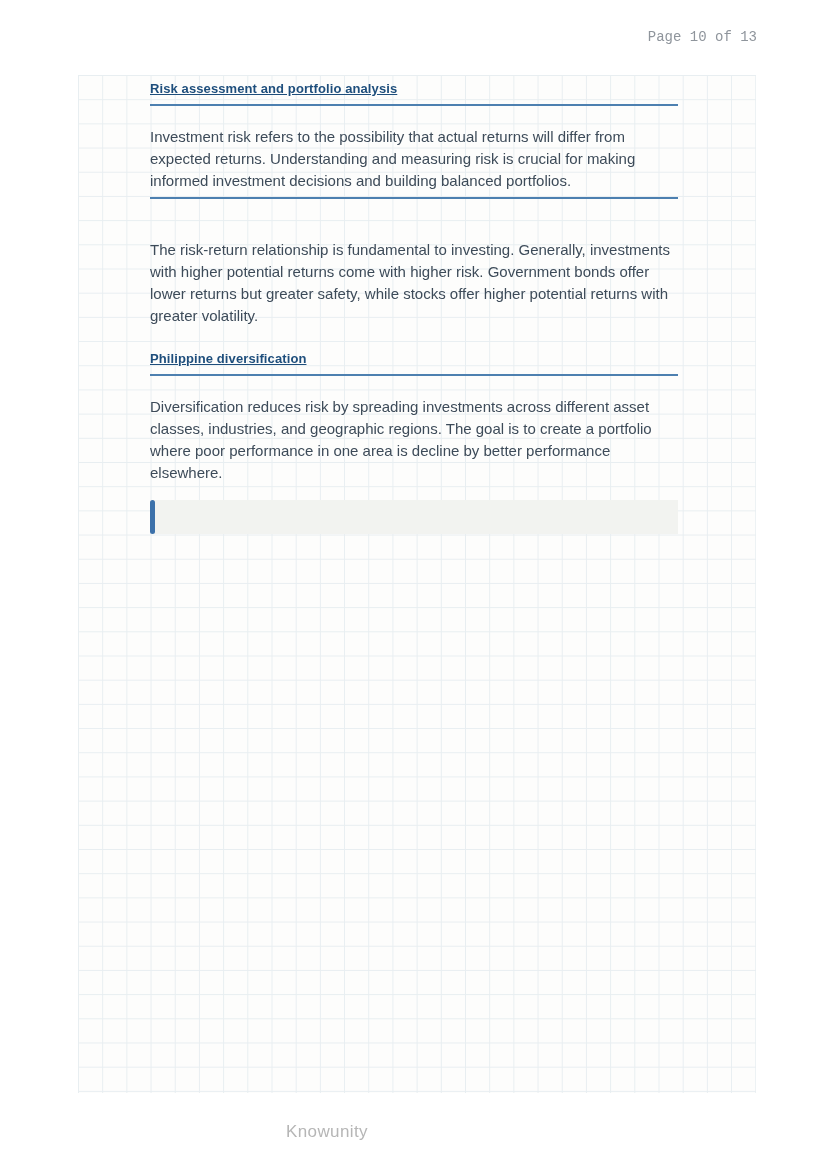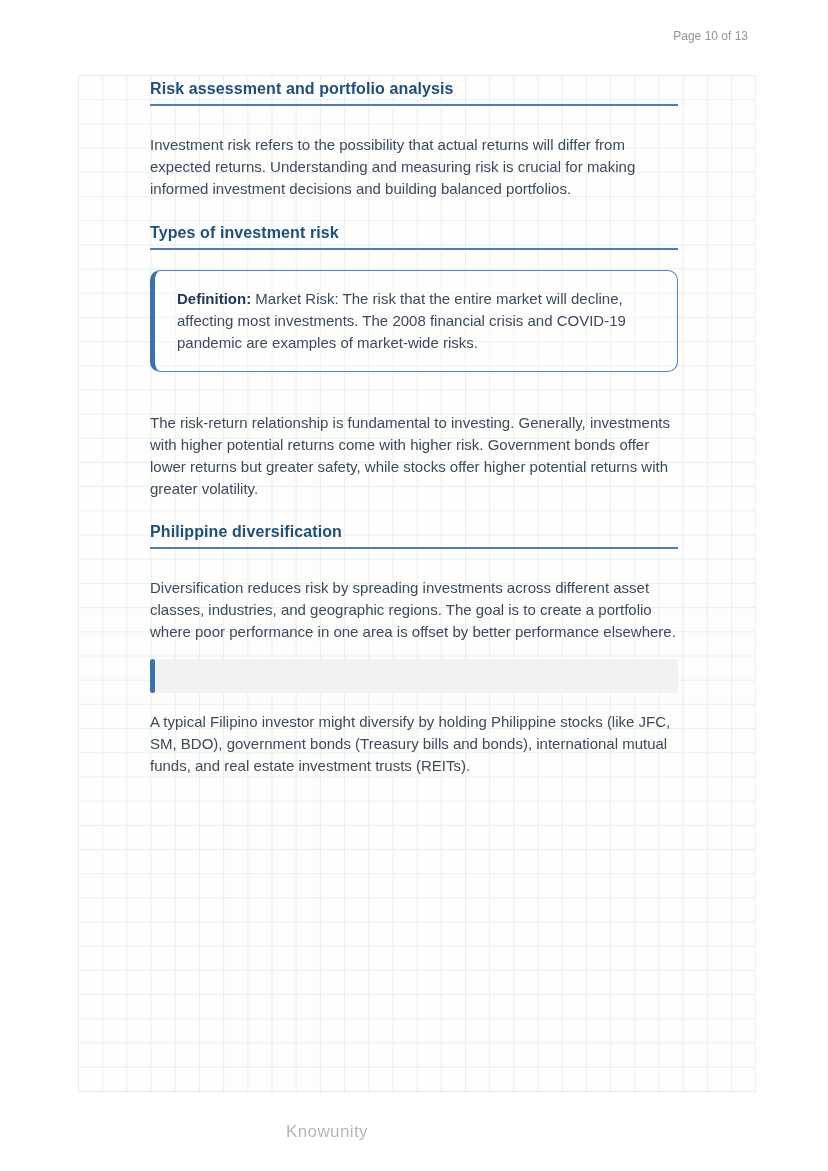--- a/index.html
+++ b/index.html
@@ -19,23 +19,23 @@
   html,body{width:828px;height:1171px;}
   body{
     position:relative;
     background:#ffffff;
     font-family:"Liberation Sans","DejaVu Sans",sans-serif;
     overflow:hidden;
   }
   .page-label{
     position:absolute;
     top:29px;
-    right:80px;
-    font-family:Liberation Sans, sans-serif;
-    font-size:12px;
+    right:71px;
+    font-family:Liberation Mono, monospace;
+    font-size:14px;
     color:var(--page-label-gray);
   }
   .grid-area{
     position:absolute;
     left:78px;
     top:75px;
     width:678px;
     height:1018px;
     background-color:#fdfdfc;
     background-image:
@@ -45,35 +45,36 @@
   }
   .content{
     margin-left:72px;
     width:528px;
     padding-top:4px;
     color:var(--body-text);
     font-size:15px;
     line-height:22px;
   }
   .h2{
-    font-size:16px;
+    font-size:13px;
     line-height:20px;
     font-weight:bold;
     color:var(--heading-blue);
     letter-spacing:.1px;
+    text-decoration:underline;
   }
   .h2-types{margin-top:23px;}
   .h2-portfolio{margin-top:22px;}
   .rule{
     margin-top:5px;
     border:none;
     border-top:2px solid var(--rule-blue);
     height:0;
   }
-  .para{margin-top:28px;}
+  .para{margin-top:20px;}
   .para-riskreturn{margin-top:40px;}
   .para-filipino{margin-top:18px;}
   .defbox{
     margin-top:20px;
     border:1.6px solid var(--box-border-blue);
     border-left:5px solid var(--box-accent-blue);
     border-radius:10px;
     padding:17px 18px 17px 22px;
     background:rgba(255,255,255,0.35);
   }
@@ -114,40 +115,34 @@
 <div class="page-label">Page 10 of 13</div>
 
 <div class="grid-area">
   <div class="content">
 
     <h2 class="h2">Risk assessment and portfolio analysis</h2>
     <div class="rule"></div>
 
     <p class="para">Investment risk refers to the possibility that actual returns will differ from expected returns. Understanding and measuring risk is crucial for making informed investment decisions and building balanced portfolios.</p>
 
-    <h2 class="h2 h2-types">Types of investment risk</h2>
     <div class="rule"></div>
 
-    <article class="defbox">
-      <span class="def-label">Definition:</span>
-      <span>Market Risk: The risk that the entire market will decline, affecting most investments. The 2008 financial crisis and COVID-19 pandemic are examples of market-wide risks.</span>
-    </article>
 
 
 
 
     <p class="para para-riskreturn">The risk-return relationship is fundamental to investing. Generally, investments with higher potential returns come with higher risk. Government bonds offer lower returns but greater safety, while stocks offer higher potential returns with greater volatility.</p>
 
     <h2 class="h2 h2-portfolio">Philippine diversification</h2>
     <div class="rule"></div>
 
-    <p class="para">Diversification reduces risk by spreading investments across different asset classes, industries, and geographic regions. The goal is to create a portfolio where poor performance in one area is offset by better performance elsewhere.</p>
+    <p class="para">Diversification reduces risk by spreading investments across different asset classes, industries, and geographic regions. The goal is to create a portfolio where poor performance in one area is decline by better performance elsewhere.</p>
 
     <blockquote class="quote">
       <span class="quote-bar"></span>
     </blockquote>
 
-    <p class="para para-filipino">A typical Filipino investor might diversify by holding Philippine stocks (like JFC, SM, BDO), government bonds (Treasury bills and bonds), international mutual funds, and real estate investment trusts (REITs).</p>
 
   </div>
 </div>
 
 <div class="footer-brand">Knowunity</div>
 
 </body></html>

